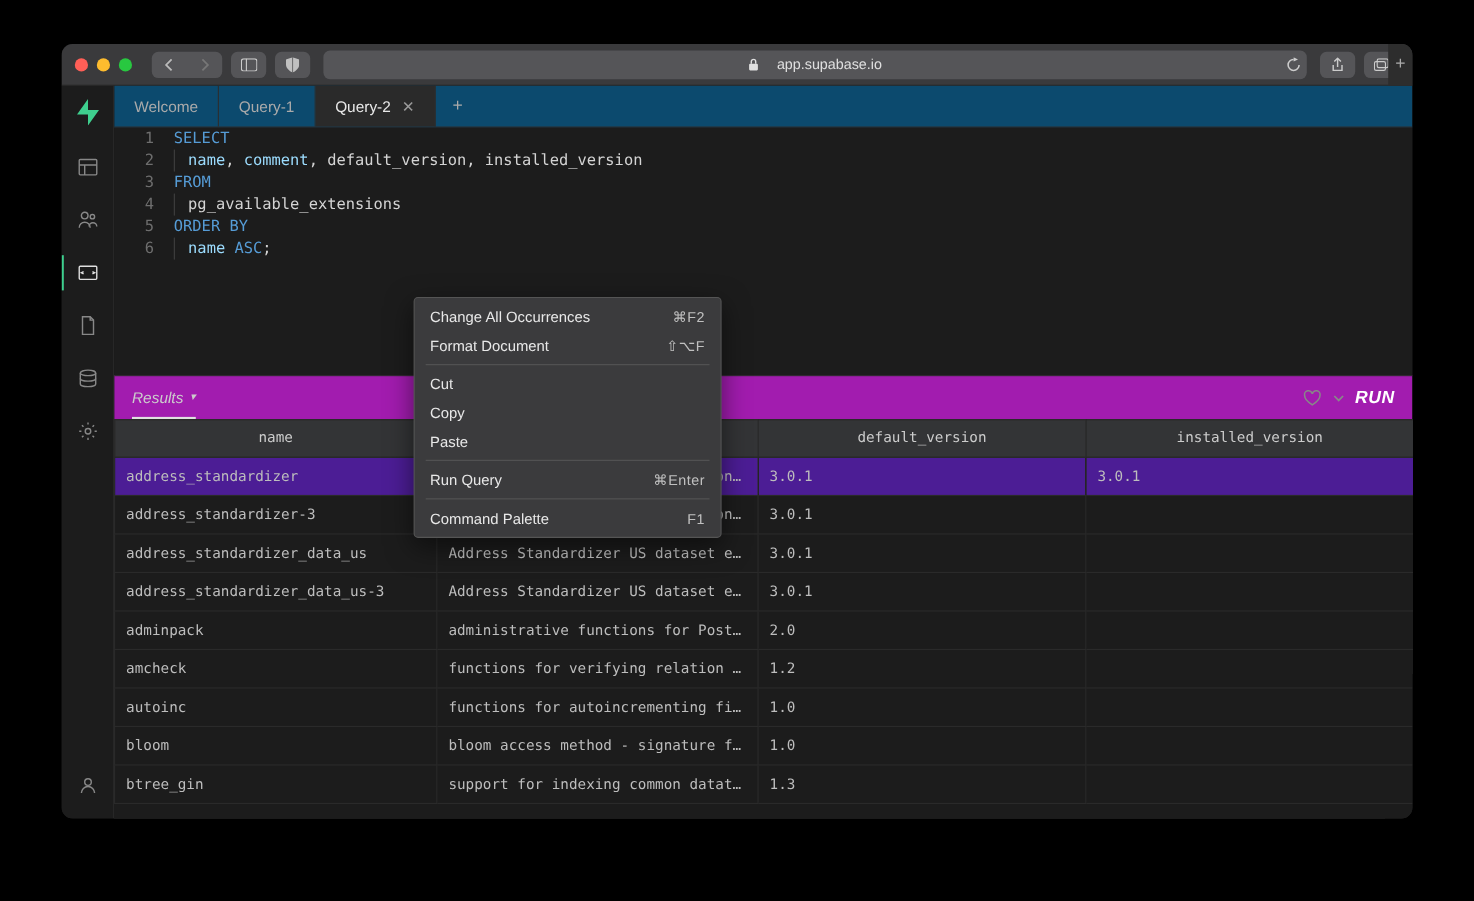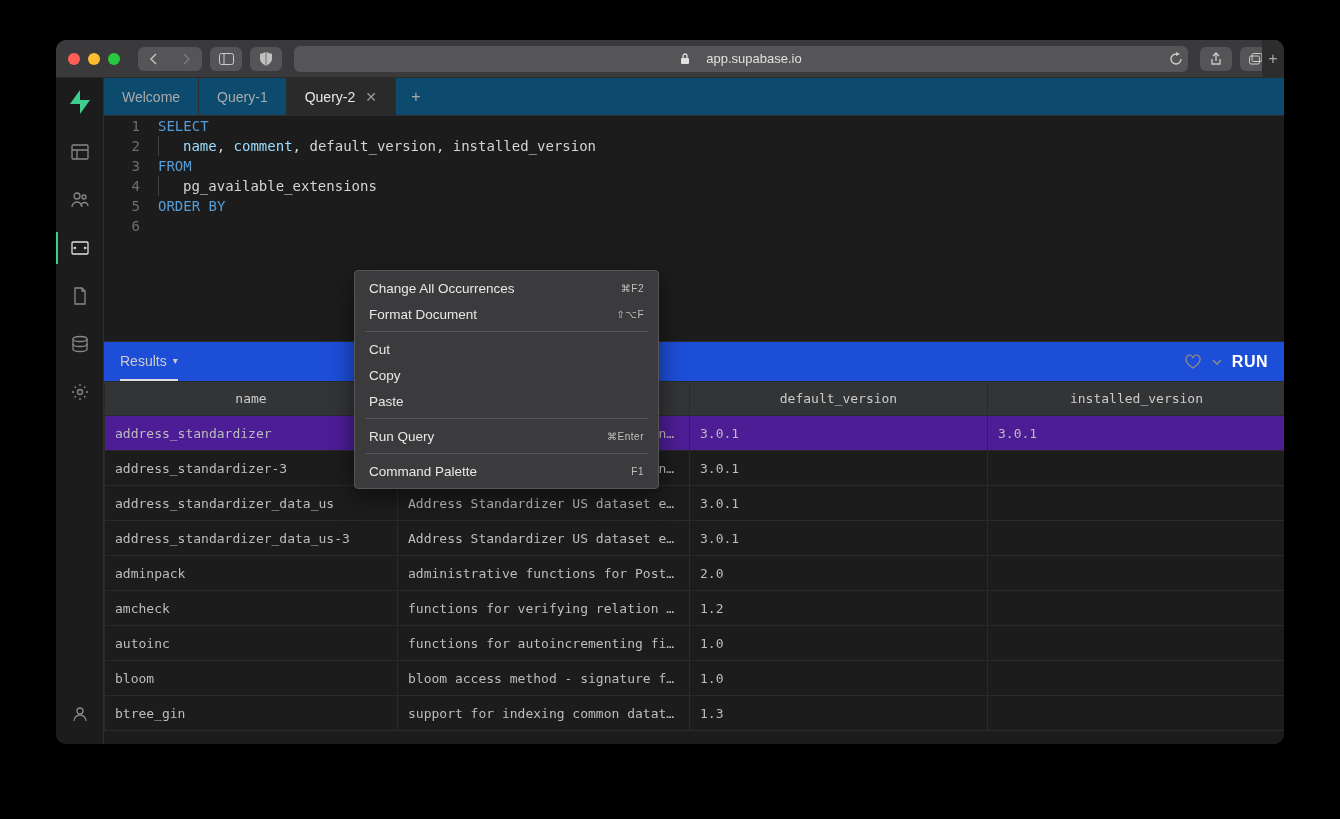--- a/index.html
+++ b/index.html
@@ -158,33 +158,34 @@
   }
   .gutter {
     width: 54px;
     text-align: right;
     padding-right: 18px;
     color: #6e6e6e;
   }
   .gutter div { height: 20px; }
   .code { flex:1; color: #c8c8c8; }
   .code-line { height: 20px; white-space: pre; }
-  .guide { border-left: 1px solid #404040; padding-left: 24px; display:inline-block; }
+  .guide { border-left: 1px solid #404040; padding-left: 12px; display:inline-block; }
   .kw  { color: #569cd6; }
   .col { color: #9cdcfe; }
   .punct { color: #d4d4d4; }
   
   .results-bar {
     height: 40px;
-    background: #1d4ed8;
+    background: #a21caf;
     border-top: 1px solid #2d2d2d;
     display: flex;
     align-items: center;
     padding: 0 16px;
     color: #ccc;
+    font-style: italic;
   }
   .results-tab {
     font-size: 14px;
     padding-bottom: 10px;
     margin-top: 10px;
     border-bottom: 2px solid #e0e0e0;
     display:flex; align-items:center; gap:6px;
   }
   .results-spacer { flex: 1; }
   .results-actions { display:flex; align-items:center; gap:8px; }
@@ -217,39 +218,39 @@
   }
   tbody tr:nth-child(1) { background: #4c1d95; }
   col.c1 { width: 293px; }
   col.c2 { width: 292px; }
   col.c3 { width: 298px; }
   col.c4 { width: 298px; }
   
   .context-menu {
     position: absolute;
     top: 230px;
-    left: 298px;
-    width: 305px;
+    left: 320px;
+    width: 280px;
     background: #3b3b3d;
     border: 1px solid #555;
     border-radius: 4px;
     box-shadow: 0 8px 24px rgba(0,0,0,0.5);
     padding: 4px 0;
     font-size: 13.5px;
     color: #e8e8e8;
     z-index: 100;
   }
   .cm-item {
     height: 26px;
     padding: 0 14px;
     display: flex;
     align-items: center;
     justify-content: space-between;
   }
-  .cm-sc { color: #c0c0c0; font-size: 10px; letter-spacing: 0.5px; text-align: right; }
+  .cm-sc { color: #c0c0c0; font-size: 13px; letter-spacing: 0.5px; text-align: right; }
   .cm-sep {
     height: 1px;
     background: #555;
     margin: 4px 10px;
   }
   svg { display: block; }
 </style>
 </head>
 <body>
 
@@ -397,20 +398,21 @@
             <div>4</div>
             <div>5</div>
             <div>6</div>
           </div>
         <div class="code" id="code">
             <div class="code-line"><span class="kw">SELECT</span></div>
             <div class="code-line"><span class="guide"><span class="col">name</span><span class="punct">, </span><span class="col">comment</span><span class="punct">, default_version, installed_version</span></span></div>
             <div class="code-line"><span class="kw">FROM</span></div>
             <div class="code-line"><span class="guide"><span class="punct">pg_available_extensions</span></span></div>
             <div class="code-line"><span class="kw">ORDER BY</span></div>
+            <div class="code-line"><span class="guide"><span class="col">name</span><span class="punct"> </span><span class="kw">ASC</span><span class="punct">;</span></span></div>
           </div>
       </div>
 
       <div class="results-bar">
         <div class="results-tab">
           <span>Results</span>
           <span style="font-size:10px;">▾</span>
         </div>
         <div class="results-spacer"></div>
         <div class="results-actions">

